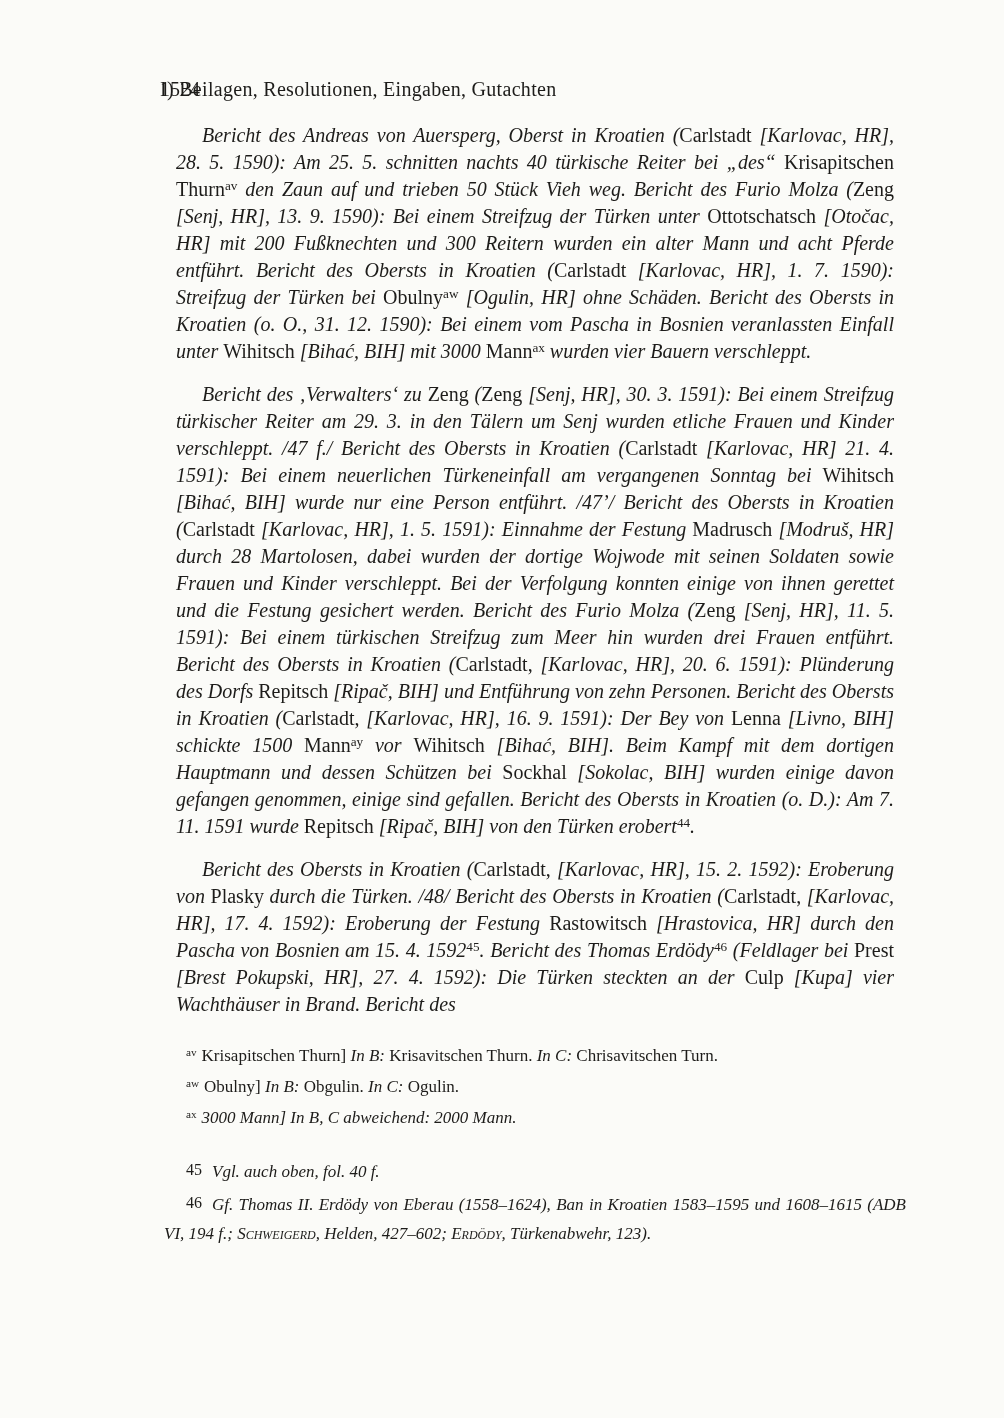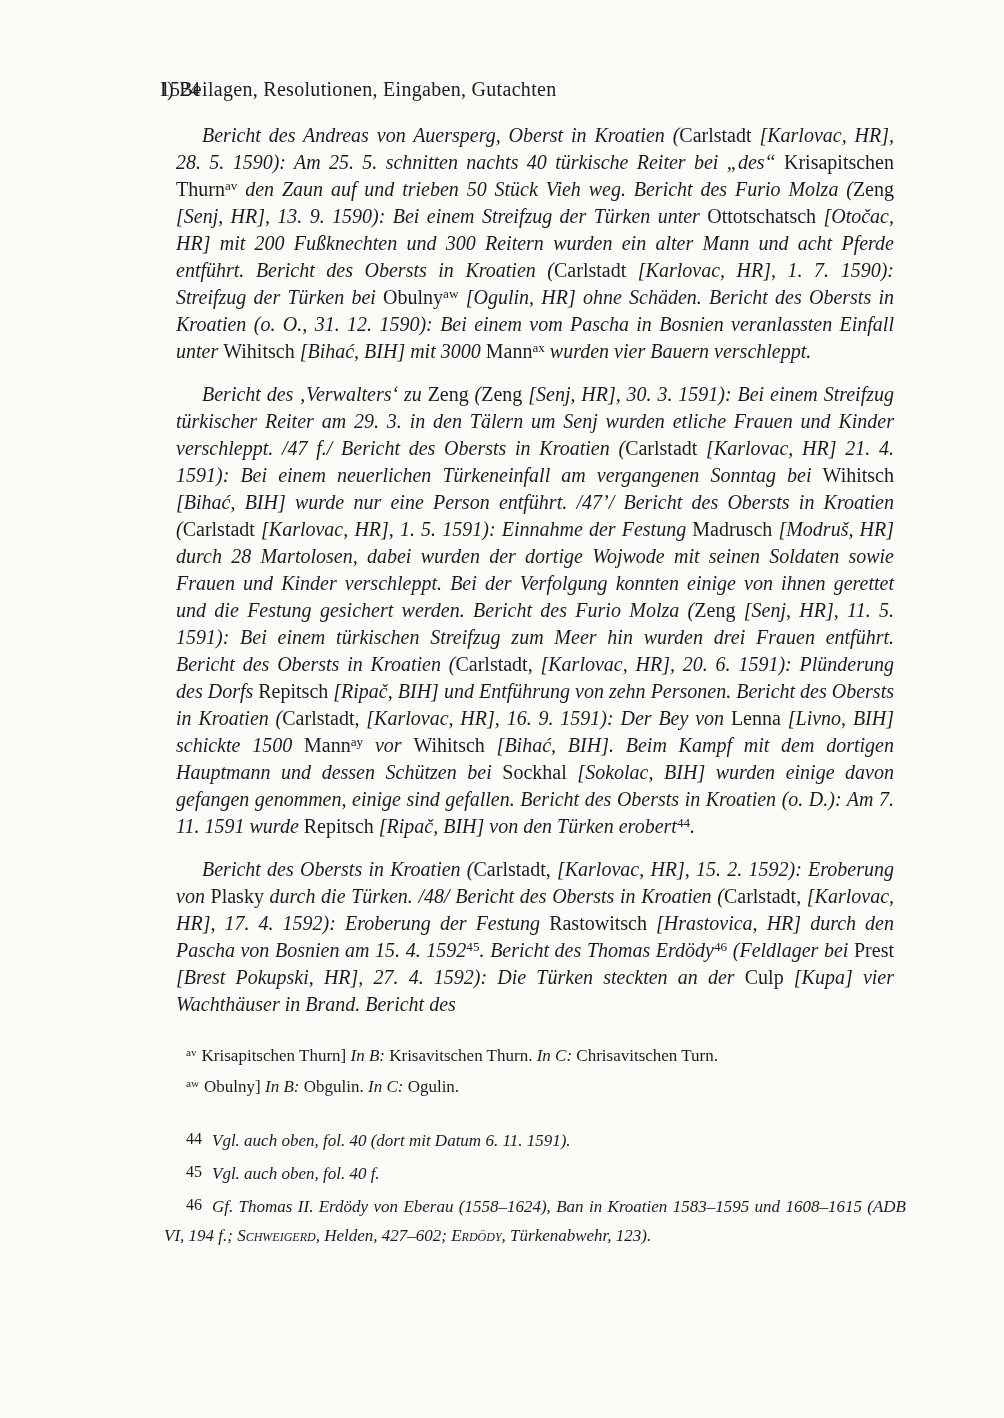--- a/index.html
+++ b/index.html
@@ -46,20 +46,20 @@
 
   <main class="body-text" id="body-text">
       <p class="para"><span class="it">Bericht des Andreas von Auersperg, Oberst in Kroatien (</span><span class="ro">Carlstadt</span><span class="it"> [Karlovac, HR], 28. 5. 1590): Am 25. 5. schnitten nachts 40 türkische Reiter bei „des“ </span><span class="ro">Krisapitschen Thurn</span><span class="sup ro">av</span><span class="it"> den Zaun auf und trieben 50 Stück Vieh weg. Bericht des Furio Molza (</span><span class="ro">Zeng</span><span class="it"> [Senj, HR], 13. 9. 1590): Bei einem Streifzug der Türken unter </span><span class="ro">Ottotschatsch</span><span class="it"> [Otočac, HR] mit 200 Fußknechten und 300 Reitern wurden ein alter Mann und acht Pferde entführt. Bericht des Obersts in Kroatien (</span><span class="ro">Carlstadt</span><span class="it"> [Karlovac, HR], 1. 7. 1590): Streifzug der Türken bei </span><span class="ro">Obulny</span><span class="sup ro">aw</span><span class="it"> [Ogulin, HR] ohne Schäden. Bericht des Obersts in Kroatien (o. O., 31. 12. 1590): Bei einem vom Pascha in Bosnien veranlassten Einfall unter </span><span class="ro">Wihitsch</span><span class="it"> [Bihać, BIH] mit 3000 </span><span class="ro">Mann</span><span class="sup ro">ax</span><span class="it"> wurden vier Bauern verschleppt.</span></p>
       <p class="para"><span class="it">Bericht des ‚Verwalters‘ zu </span><span class="ro">Zeng</span><span class="it"> (</span><span class="ro">Zeng</span><span class="it"> [Senj, HR], 30. 3. 1591): Bei einem Streifzug türkischer Reiter am 29. 3. in den Tälern um Senj wurden etliche Frauen und Kinder verschleppt. /47 f./ Bericht des Obersts in Kroatien (</span><span class="ro">Carlstadt</span><span class="it"> [Karlovac, HR] 21. 4. 1591): Bei einem neuerlichen Türkeneinfall am vergangenen Sonntag bei </span><span class="ro">Wihitsch</span><span class="it"> [Bihać, BIH] wurde nur eine Person entführt. /47’/ Bericht des Obersts in Kroatien (</span><span class="ro">Carlstadt</span><span class="it"> [Karlovac, HR], 1. 5. 1591): Einnahme der Festung </span><span class="ro">Madrusch</span><span class="it"> [Modruš, HR] durch 28 Martolosen, dabei wurden der dortige Wojwode mit seinen Soldaten sowie Frauen und Kinder verschleppt. Bei der Verfolgung konnten einige von ihnen gerettet und die Festung gesichert werden. Bericht des Furio Molza (</span><span class="ro">Zeng</span><span class="it"> [Senj, HR], 11. 5. 1591): Bei einem türkischen Streifzug zum Meer hin wurden drei Frauen entführt. Bericht des Obersts in Kroatien (</span><span class="ro">Carlstadt,</span><span class="it"> [Karlovac, HR], 20. 6. 1591): Plünderung des Dorfs </span><span class="ro">Repitsch</span><span class="it"> [Ripač, BIH] und Entführung von zehn Personen. Bericht des Obersts in Kroatien (</span><span class="ro">Carlstadt,</span><span class="it"> [Karlovac, HR], 16. 9. 1591): Der Bey von </span><span class="ro">Lenna</span><span class="it"> [Livno, BIH] schickte 1500 </span><span class="ro">Mann</span><span class="sup ro">ay</span><span class="it"> vor </span><span class="ro">Wihitsch</span><span class="it"> [Bihać, BIH]. Beim Kampf mit dem dortigen Hauptmann und dessen Schützen bei </span><span class="ro">Sockhal</span><span class="it"> [Sokolac, BIH] wurden einige davon gefangen genommen, einige sind gefallen. Bericht des Obersts in Kroatien (o. D.): Am 7. 11. 1591 wurde </span><span class="ro">Repitsch</span><span class="it"> [Ripač, BIH] von den Türken erobert</span><span class="sup ro">44</span><span class="it">.</span></p>
       <p class="para"><span class="it">Bericht des Obersts in Kroatien (</span><span class="ro">Carlstadt,</span><span class="it"> [Karlovac, HR], 15. 2. 1592): Eroberung von </span><span class="ro">Plasky</span><span class="it"> durch die Türken. /48/ Bericht des Obersts in Kroatien (</span><span class="ro">Carlstadt,</span><span class="it"> [Karlovac, HR], 17. 4. 1592): Eroberung der Festung </span><span class="ro">Rastowitsch</span><span class="it"> [Hrastovica, HR] durch den Pascha von Bosnien am 15. 4. 1592</span><span class="sup ro">45</span><span class="it">. Bericht des Thomas Erdödy</span><span class="sup ro">46</span><span class="it"> (Feldlager bei </span><span class="ro">Prest</span><span class="it"> [Brest Pokupski, HR], 27. 4. 1592): Die Türken steckten an der </span><span class="ro">Culp</span><span class="it"> [Kupa] vier Wachthäuser in Brand. Bericht des</span></p>
     </main>
 
   <section class="letter-notes" id="letter-notes">
       <p class="note"><span class="sup ro lmarker">av</span><span class="ro">Krisapitschen Thurn] </span><span class="it">In B: </span><span class="ro">Krisavitschen Thurn. </span><span class="it">In C: </span><span class="ro">Chrisavitschen Turn.</span></p>
       <p class="note"><span class="sup ro lmarker">aw</span><span class="ro">Obulny] </span><span class="it">In B: </span><span class="ro">Obgulin. </span><span class="it">In C: </span><span class="ro">Ogulin.</span></p>
+      <p class="note"><span class="sup ro lmarker">ax</span><span class="it">3000 Mann] In B, C abweichend: 2000 Mann.</span></p>
     </section>
 
   <section class="numbered-notes" id="numbered-notes">
-      <p class="note"><span class="nmarker">44</span><span class="it">Vgl. auch oben, fol. 40 (dort mit Datum 6. 11. 1591).</span></p>
       <p class="note"><span class="nmarker">45</span><span class="it">Vgl. auch oben, fol. 40 f.</span></p>
       <p class="note"><span class="nmarker">46</span><span class="it">Gf. Thomas II. Erdödy von Eberau (1558–1624), Ban in Kroatien 1583–1595 und 1608–1615 (</span><span class="it">ADB</span><span class="it"> VI, 194 f.; </span><span class="smallcaps">Schweigerd</span><span class="it">, Helden, 427–602; </span><span class="smallcaps">Erdödy</span><span class="it">, Türkenabwehr, 123).</span></p>
     </section>
 </div>
 
 </body></html>

